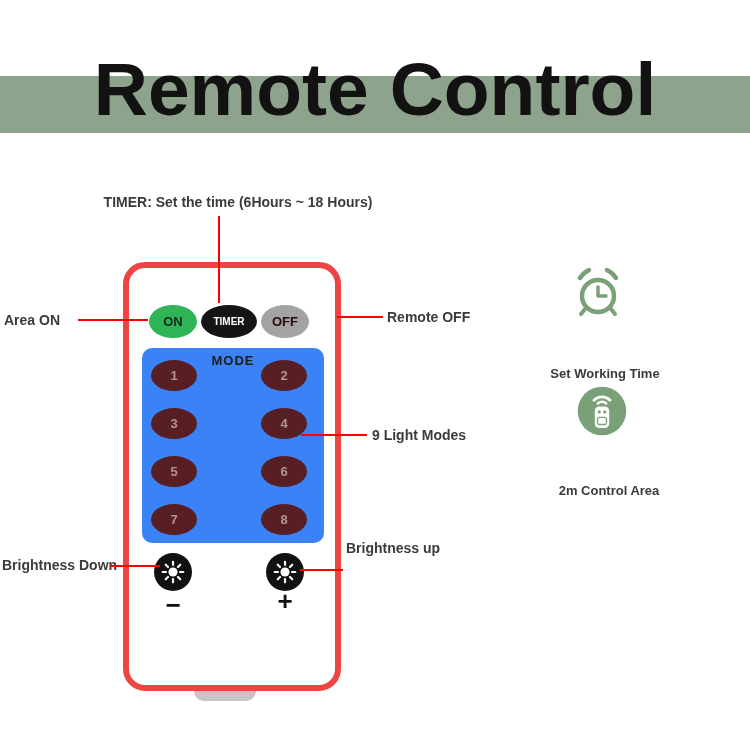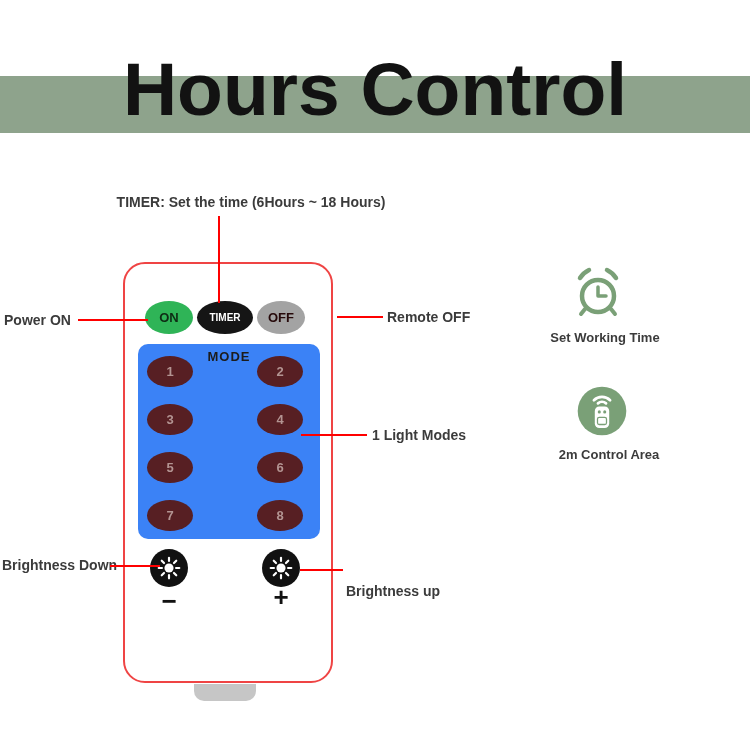--- a/index.html
+++ b/index.html
@@ -2,60 +2,60 @@
 <html><head>
 <meta charset="utf-8">
 <style>
   html,body{margin:0;padding:0;}
   body{width:750px;height:750px;background:#ffffff;font-family:"Liberation Sans",sans-serif;position:relative;overflow:hidden;}
   .stage{position:absolute;left:0;top:0;width:750px;height:750px;}
   .band{position:absolute;left:0;top:76px;width:750px;height:57px;background:#8EA38C;}
   .title{position:absolute;left:0;top:52px;width:750px;text-align:center;font-size:75px;font-weight:bold;color:#121212;line-height:1;z-index:3;}
   .note{position:absolute;font-weight:bold;color:#3b3b3b;font-size:14px;white-space:nowrap;z-index:6;}
   .line{position:absolute;background:#FF0000;z-index:6;}
-  .remote{position:absolute;left:123px;top:262px;width:206px;height:417px;background:#ffffff;border:2px solid #ef4444;border-radius:22px;z-index:2;}
+  .remote{position:absolute;left:123px;top:262px;width:206px;height:417px;background:#ffffff;border:6px solid #ef4444;border-radius:22px;z-index:2;}
   .tab{position:absolute;left:194px;top:684px;width:62px;height:17px;background:#c6c6c6;border-radius:0 0 10px 10px;z-index:1;}
   .pill{position:absolute;border-radius:50%;display:flex;align-items:center;justify-content:center;font-weight:bold;}
   .btn-on{left:20px;top:37px;width:48px;height:33px;background:#2FB457;color:#0e2c14;font-size:13px;}
   .btn-timer{left:72px;top:37px;width:56px;height:33px;background:#151515;color:#ffffff;font-size:10px;}
   .btn-off{left:132px;top:37px;width:48px;height:33px;background:#a3a3a3;color:#26090a;font-size:13px;}
   .panel{position:absolute;left:13px;top:80px;width:182px;height:195px;background:#3b82f6;border-radius:10px;}
   .mode-label{position:absolute;left:0;top:5px;width:100%;text-align:center;font-weight:bold;font-size:13px;color:#1c1c1c;letter-spacing:1px;}
   .mode-btn{position:absolute;width:46px;height:31px;border-radius:50%;background:#571F23;color:#b39492;display:flex;align-items:center;justify-content:center;font-size:13px;font-weight:bold;}
   .dim-circle{position:absolute;width:38px;height:38px;border-radius:50%;background:#111111;display:flex;align-items:center;justify-content:center;}
   .dim-circle svg{width:26px;height:26px;display:block;}
   .dim-label{position:absolute;left:0;top:292px;width:100%;text-align:center;font-weight:bold;font-size:15px;color:#111111;}
   .sign{position:absolute;width:38px;text-align:center;font-weight:bold;color:#111111;font-size:26px;line-height:26px;}
   .feature-icon{position:absolute;z-index:2;}
-  .feature-label{position:absolute;width:140px;text-align:center;font-weight:bold;font-size:13px;color:#3b3b3b;z-index:2;}
+  .feature-label{position:absolute;width:140px;text-align:center;font-weight:bold;font-size:13px;color:#3b3b3b;z-index:2;margin-top:36px;}
 </style>
 </head>
 <body>
 
 <div class="stage">
 
   <div class="band"></div>
-  <div class="title">Hours Control</div>
+  <div class="title">Remote Control</div>
 
-  <div class="note" style="left:16px;top:194px;width:470px;text-align:center;">TIMER: Set the time (6Hours ~ 18 Hours)</div>
+  <div class="note" style="left:3px;top:194px;width:470px;text-align:center;">TIMER: Set the time (6Hours ~ 18 Hours)</div>
   <div class="line" style="left:218px;top:216px;width:2px;height:87px;"></div>
 
-  <div class="note" style="left:4px;top:312px;">Power ON</div>
+  <div class="note" style="left:4px;top:312px;">Area ON</div>
   <div class="line" style="left:78px;top:319px;width:70px;height:2px;"></div>
 
   <div class="note" style="left:387px;top:309px;">Remote OFF</div>
   <div class="line" style="left:337px;top:316px;width:46px;height:2px;"></div>
 
-  <div class="note" style="left:372px;top:427px;">1 Light Modes</div>
+  <div class="note" style="left:372px;top:427px;">9 Light Modes</div>
   <div class="line" style="left:301px;top:434px;width:66px;height:2px;"></div>
 
   <div class="note" style="left:2px;top:557px;">Brightness Down</div>
   <div class="line" style="left:110px;top:565px;width:50px;height:2px;"></div>
 
-  <div class="note" style="left:346px;top:583px;">Brightness up</div>
+  <div class="note" style="left:346px;top:540px;">Brightness up</div>
   <div class="line" style="left:300px;top:569px;width:43px;height:2px;"></div>
 
   <div class="tab"></div>
   <div class="remote">
 
     <div class="pill btn-on">ON</div>
     <div class="pill btn-timer">TIMER</div>
     <div class="pill btn-off">OFF</div>
 
     <div class="panel">

